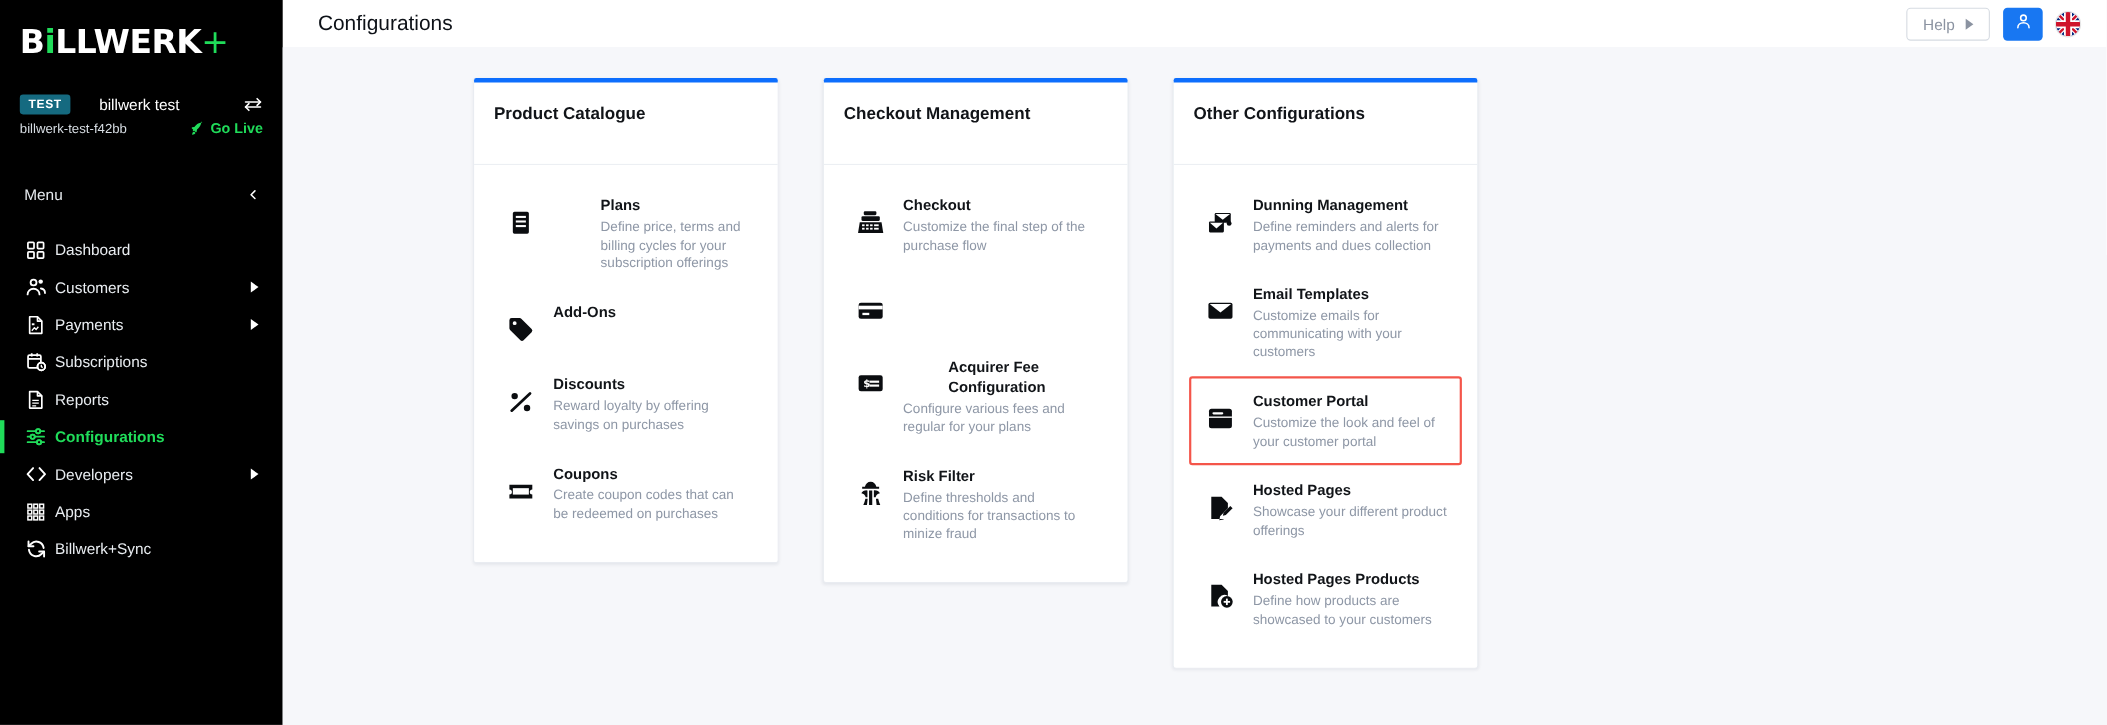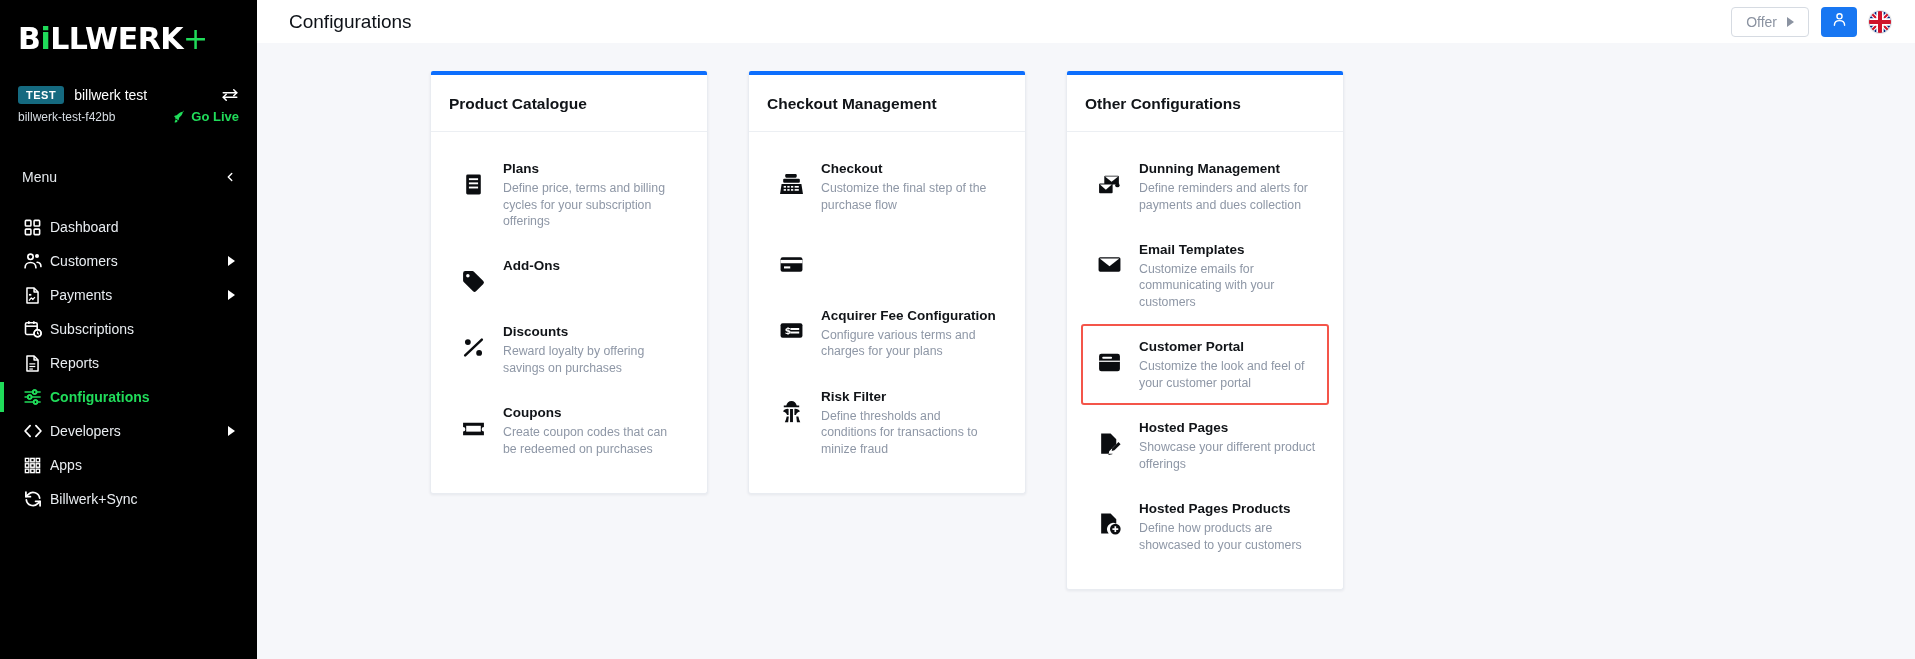--- a/index.html
+++ b/index.html
@@ -30,21 +30,21 @@
   .brand-logo .i-accent { color: #20DC5A; }
   .brand-logo .plus { color: #20DC5A; font-weight: 400; }
 
   .tenant { padding: 14px 18px 0 18px; }
   .tenant-row1 { display: flex; align-items: center; gap: 10px; }
   .badge-test {
     background: #156a80; color: #ffffff;
     font-size: 11px; font-weight: 700; letter-spacing: 0.5px;
     padding: 3px 8px; border-radius: 3px;
   }
-  .tenant-name { font-size: 14px; color: #ffffff; flex: 1; }
+  .tenant-name { font-size: 14px; color: #ffffff; flex: 1; margin-left: 16px; }
   .swap-icon { width: 18px; height: 18px; color: #ffffff; }
   .tenant-row2 {
     display: flex; align-items: center; justify-content: space-between;
     margin-top: 5px;
   }
   .tenant-id { font-size: 12px; color: #d7dde3; }
   .go-live {
     display: flex; align-items: center; gap: 5px;
     color: #20DC5A; font-size: 13px; font-weight: 700;
   }
@@ -126,21 +126,21 @@
   }
   .card {
     width: 278px; background: #ffffff;
     border: 1px solid #e9ecf1; border-top: none;
     border-radius: 3px;
     box-shadow: 0 1px 3px rgba(20,30,60,.07);
     overflow: visible;
   }
   .card-accent { height: 4px; background: #0d6efd; border-radius: 2px 2px 0 0; }
   .card-header {
-    padding: 20px 18px 18px 18px;
+    padding: 20px 18px 36px 18px;
     border-bottom: 1px solid #eceff3;
   }
   .card-title { font-size: 15.5px; font-weight: 700; color: #111418; }
   .card-body { padding: 14px 14px 22px 14px; }
 
   .entry {
     display: flex; gap: 16px; align-items: flex-start;
     padding: 12px 10px 12px 12px;
     border: 2px solid transparent; border-radius: 3px;
     cursor: pointer;
@@ -334,21 +334,21 @@
 
     </nav>
   </aside>
 
   <section class="main">
 
     <header class="topbar">
       <h1 class="page-title">Configurations</h1>
       <div class="topbar-right">
         <button class="help-btn">
-          <span>Offer</span>
+          <span>Help</span>
           <span class="help-caret"></span>
         </button>
         <div class="user-btn">
           <span>
             <svg viewBox="0 0 24 24" fill="none" stroke="currentColor" stroke-width="2" stroke-linecap="round" width="17" height="17">
               <circle cx="12" cy="7.5" r="3.6"></circle>
               <path d="M4.8 20c0-4 3.2-6.4 7.2-6.4s7.2 2.4 7.2 6.4"></path>
             </svg>
           </span>
         </div>
@@ -381,21 +381,21 @@
 
             <div class="entry">
               <span class="entry-icon">
                 <svg viewBox="0 0 24 24" fill="currentColor">
                     <rect x="5" y="2.5" width="14" height="19" rx="1.4"></rect>
                     <rect x="7.6" y="6" width="8.8" height="1.8" fill="#fff"></rect>
                     <rect x="7.6" y="10" width="8.8" height="1.8" fill="#fff"></rect>
                     <rect x="7.6" y="14" width="8.8" height="1.8" fill="#fff"></rect>
                   </svg>
               </span>
-              <span class="entry-text" style="display: block;">
+              <span class="entry-text" style="display: block; margin-left: 43px;">
                 <span class="entry-title" style="display: block;">Plans</span>
                 <span class="entry-desc" style="display: block;">Define price, terms and billing cycles for your subscription offerings</span>
               </span>
             </div>
 
             <div class="entry">
               <span class="entry-icon">
                 <svg viewBox="0 0 24 24" fill="currentColor">
                     <path d="M21.4 11.6 12.4 2.6A2 2 0 0 0 11 2H4a2 2 0 0 0-2 2v7c0 .5.2 1 .6 1.4l9 9a2 2 0 0 0 2.8 0l7-7a2 2 0 0 0 0-2.8zM6.6 8.2a1.7 1.7 0 1 1 0-3.4 1.7 1.7 0 0 1 0 3.4z"></path>
                   </svg>
@@ -479,22 +479,22 @@
             <div class="entry">
               <span class="entry-icon">
                 <svg viewBox="0 0 24 24" fill="currentColor">
                     <rect x="1.5" y="5" width="21" height="14" rx="2"></rect>
                     <text x="5.6" y="15.4" font-size="9" font-weight="bold" fill="#fff" font-family="DejaVu Sans, sans-serif">$</text>
                     <rect x="11" y="9.6" width="8.4" height="1.9" fill="#fff"></rect>
                     <rect x="11" y="13" width="8.4" height="1.9" fill="#fff"></rect>
                   </svg>
               </span>
               <span class="entry-text" style="display: block;">
-                <span class="entry-title" style="display: block;">Acquirer Fee Configuration</span>
-                <span class="entry-desc" style="display: block;">Configure various terms and charges for your plans</span>
+                <span class="entry-title" style="display: block; margin-left: 41px;">Acquirer Fee Configuration</span>
+                <span class="entry-desc" style="display: block;">Configure various fees and regular for your plans</span>
               </span>
             </div>
 
             <div class="entry">
               <span class="entry-icon">
                 <svg viewBox="0 0 24 24" fill="currentColor">
                     <path d="M12 1.8c-2.6 0-4.4 1.8-5 4.4H4.6v1.7h14.8V6.2H17c-.6-2.6-2.4-4.4-5-4.4z"></path>
                     <path d="M8.6 9.4c-2.3 0-4 1-4.7 2.6 2 .4 3.3 1.6 3.8 3.3h1.5V9.5a7 7 0 0 0-.6 0zM15.4 9.4c-.2 0-.4 0-.6.1v5.8h1.5c.5-1.7 1.8-2.9 3.8-3.3-.7-1.6-2.4-2.6-4.7-2.6z"></path>
                     <path d="M10.6 9.6v12.6h2.8V9.6z"></path>
                     <path d="M7.4 16.8c-.4 2-1 3.6-1.8 5.4h3.2l.6-5.4zM16.6 16.8l.6 5.4h3.2c-.8-1.8-1.4-3.4-1.8-5.4z"></path>

